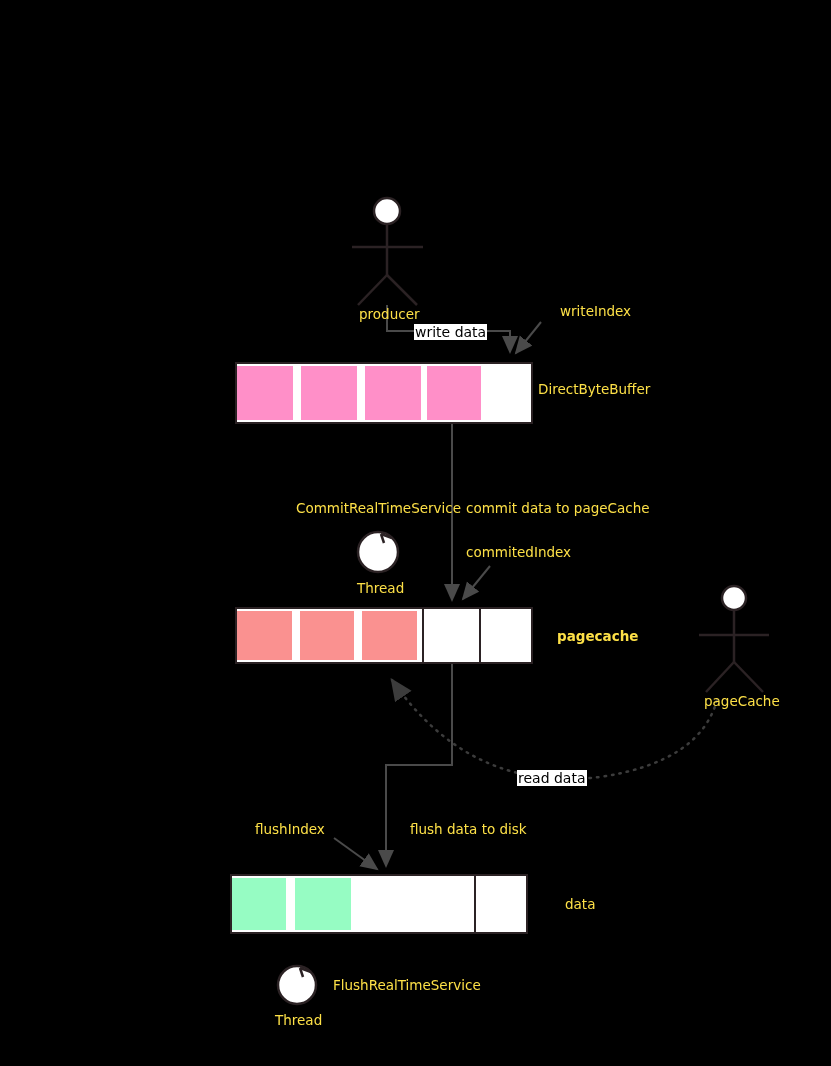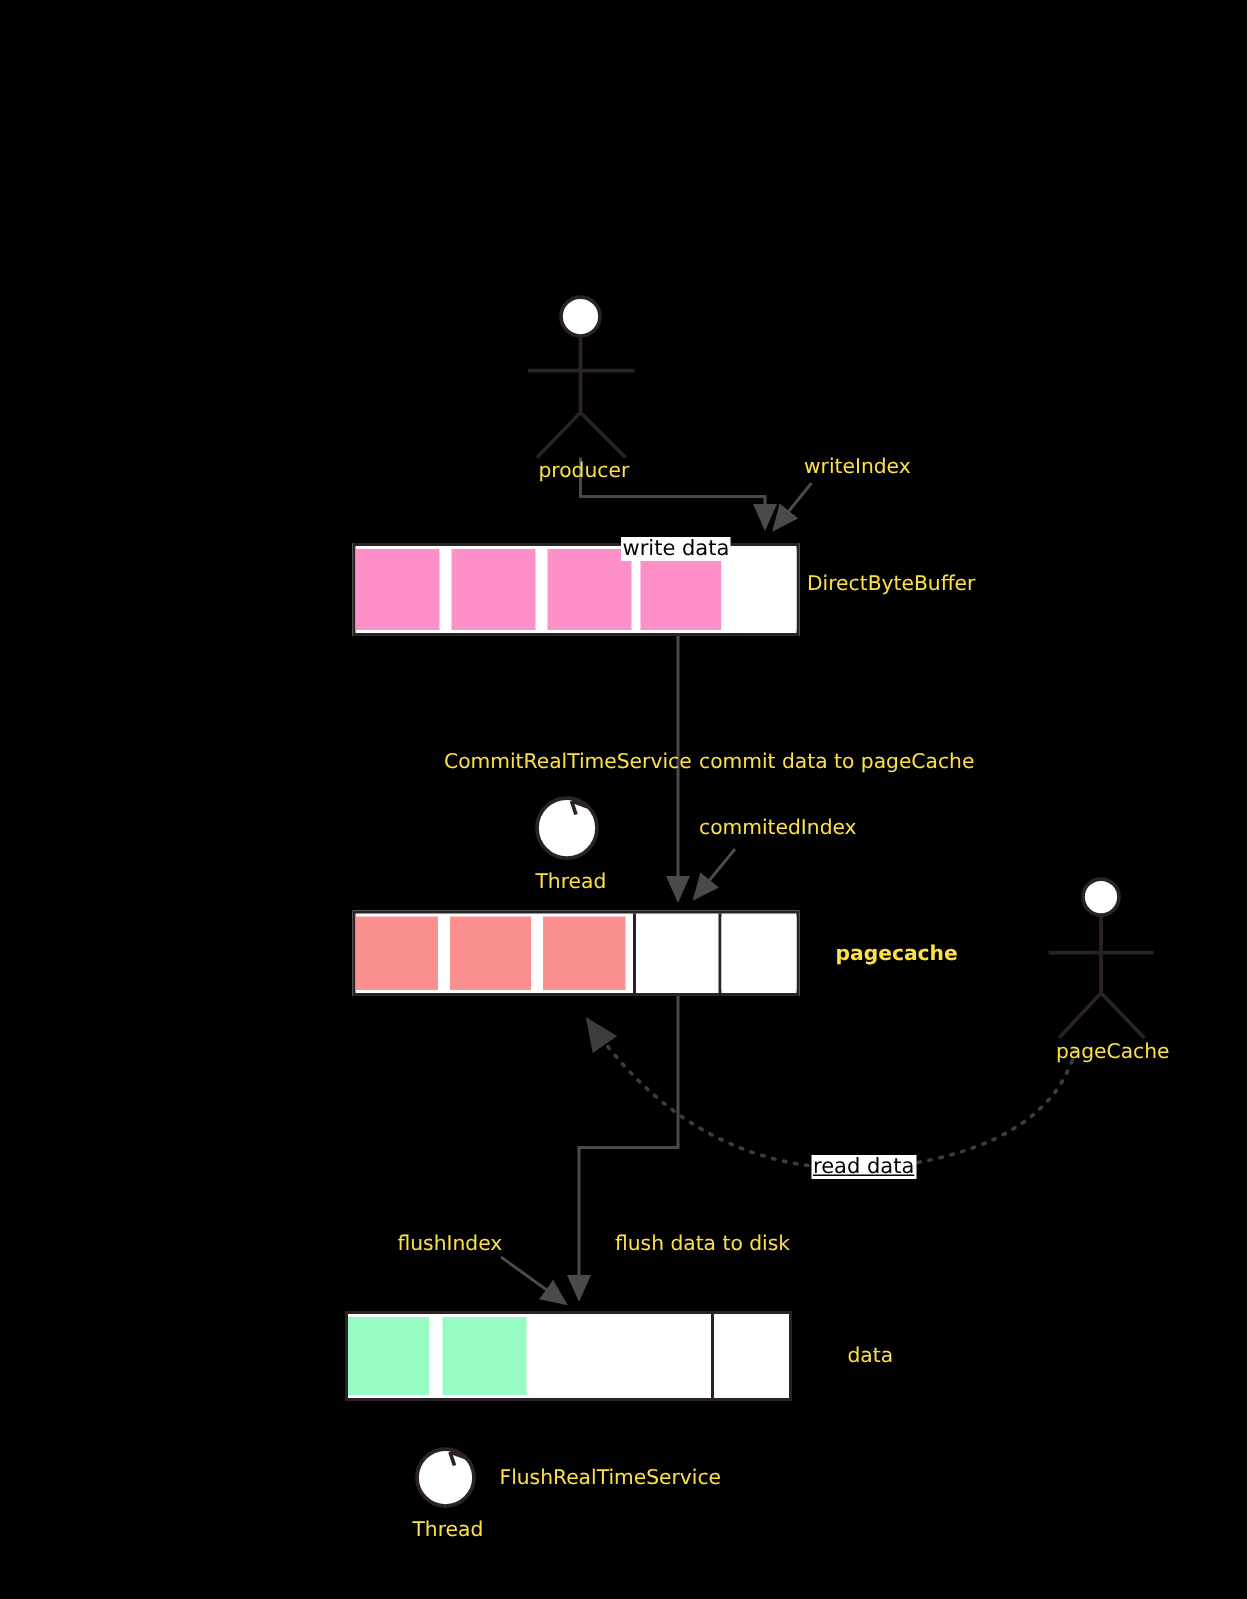--- a/index.html
+++ b/index.html
@@ -184,41 +184,41 @@
 
     <path d="M452,664 L452,765 L386,765 L386,866" stroke="#4a4a4a" stroke-width="2" fill="none" marker-end="url(#arrow-solid)"></path>
 
     <path d="M334,838 L377,869" stroke="#4a4a4a" stroke-width="2" fill="none" marker-end="url(#arrow-solid)"></path>
 
     <path d="M717,700 Q700,762 600,777 Q470,793 392,680" stroke="#3c3c3c" stroke-width="2.5" fill="none" stroke-dasharray="1.5 6" stroke-linecap="round" marker-end="url(#arrow-dot)"></path>
   </svg>
 
   <div class="lbl" style="left:359px; top:308px;">producer</div>
 
-  <div class="lbl-boxed" style="left:414px; top:324px;margin-top:34px;">write data</div>
-
-  <div class="lbl" style="left:536px; top:305px;">writeIndex</div>
+  <div class="lbl-boxed" style="left:414px; top:324px;">write data</div>
+
+  <div class="lbl" style="left:560px; top:305px;">writeIndex</div>
 
   <div class="lbl" style="left:538px; top:383px;">DirectByteBuffer</div>
 
   <div class="lbl" style="left:296px; top:502px;">CommitRealTimeService</div>
 
   <div class="lbl" style="left:466px; top:502px;">commit data to pageCache</div>
 
   <div class="lbl" style="left:466px; top:546px;">commitedIndex</div>
 
   <div class="lbl" style="left:357px; top:582px;">Thread</div>
 
   <div class="lbl" style="left:557px; top:630px;font-weight:bold;">pagecache</div>
 
   <div class="lbl" style="left:704px; top:695px;">pageCache</div>
 
-  <div class="lbl-boxed" style="left:541px; top:770px;text-decoration:underline;">read data</div>
-
-  <div class="lbl" style="left:265px; top:823px;">flushIndex</div>
+  <div class="lbl-boxed" style="left:517px; top:770px;">read data</div>
+
+  <div class="lbl" style="left:255px; top:823px;">flushIndex</div>
 
   <div class="lbl" style="left:410px; top:823px;">flush data to disk</div>
 
   <div class="lbl" style="left:565px; top:898px;">data</div>
 
   <div class="lbl" style="left:333px; top:979px;">FlushRealTimeService</div>
 
   <div class="lbl" style="left:275px; top:1014px;">Thread</div>
 
 </div>

